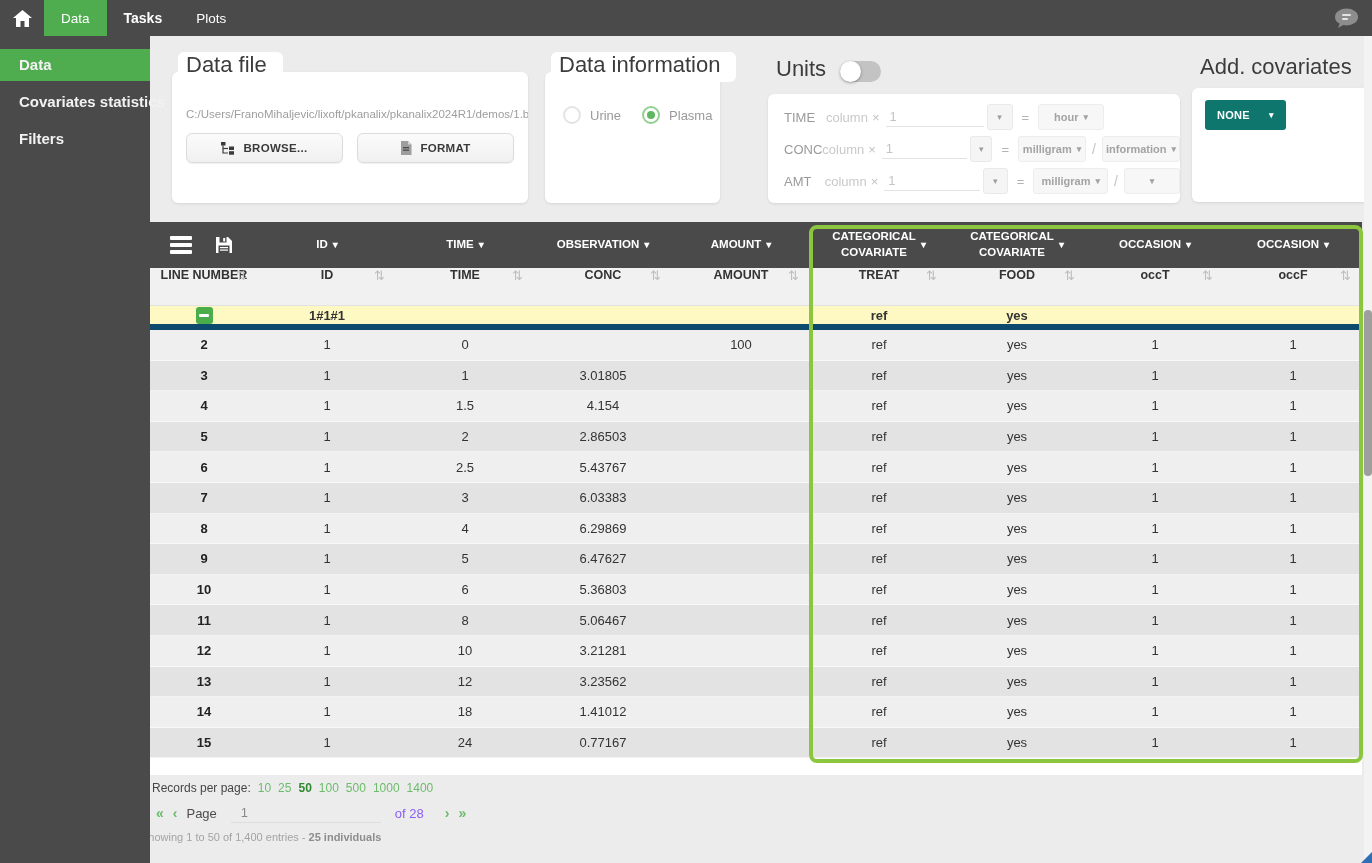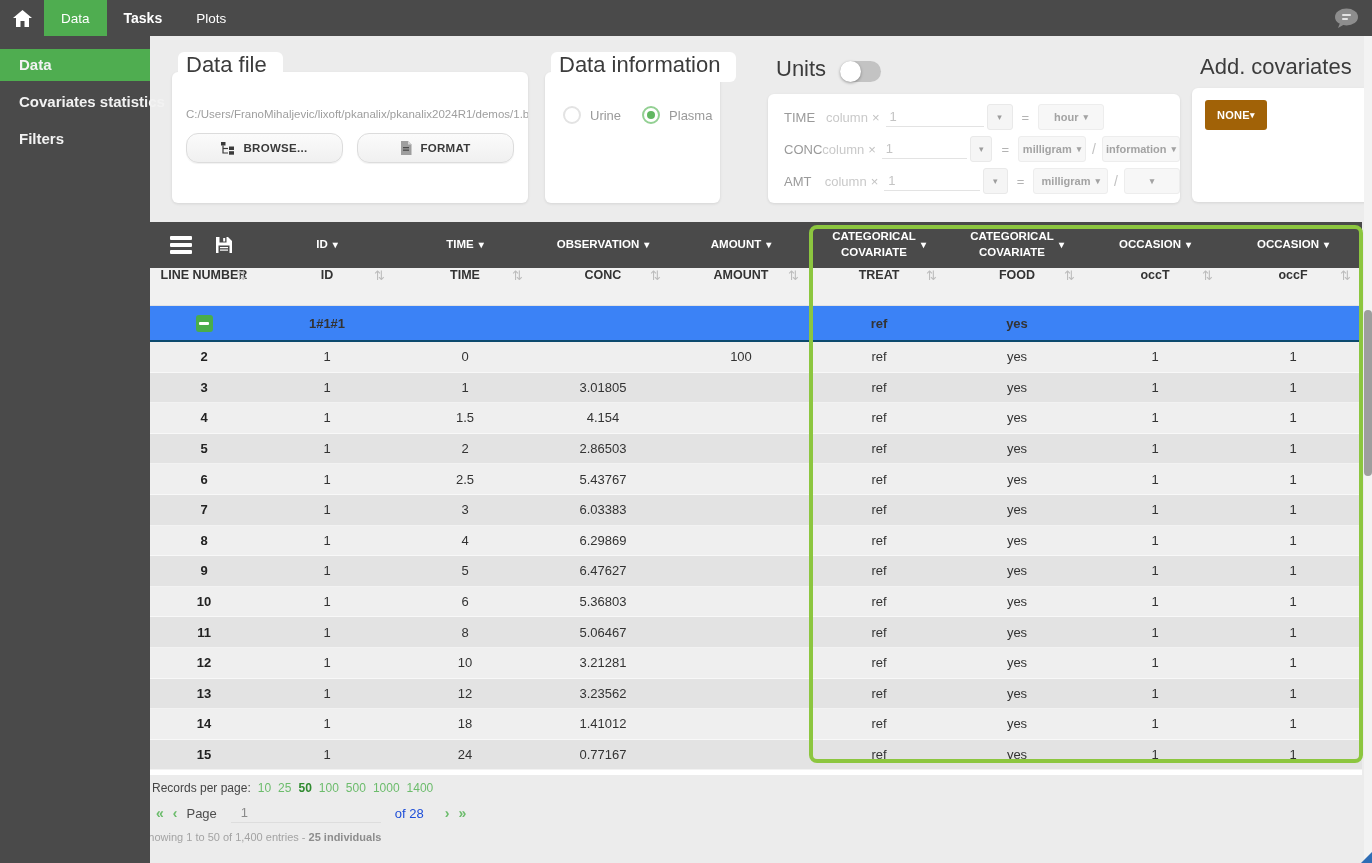--- a/index.html
+++ b/index.html
@@ -23,21 +23,21 @@
   .side-item{height:32px;line-height:32px;padding-left:19px;margin-top:5px;color:#f2f2f2;font-size:15px;font-weight:600;cursor:pointer;white-space:nowrap}
   .side-item.active{background:#4fad50}
   
   .card{position:absolute;background:#fff;border-radius:6px;box-shadow:0 1px 3px rgba(0,0,0,.10)}
   .card-title{position:absolute;font-size:22px;color:#3c3c3c;z-index:6;white-space:nowrap}
   .title-patch{background:#fff;padding:0 16px 4px 8px;border-radius:6px}
   #card-datafile{left:172px;top:72px;width:356px;height:131px}
   #title-datafile{left:178px;top:52px}
   .file-path{padding:36px 14px 0 14px;font-size:11.5px;color:#9e9e9e;white-space:nowrap;overflow:hidden}
   .btn-row{display:flex;gap:14px;padding:13px 14px 0}
-  .gbtn{flex:1;height:30px;background:linear-gradient(#fbfbfb,#f0f0f0);border:1px solid #dcdcdc;border-radius:12px;display:flex;align-items:center;justify-content:center;gap:8px;font-weight:700;font-size:11.5px;color:#3a3a3a;letter-spacing:.3px;box-shadow:0 1px 1px rgba(0,0,0,.06);cursor:pointer}
+  .gbtn{flex:1;height:30px;background:linear-gradient(#fbfbfb,#f0f0f0);border:1px solid #dcdcdc;border-radius:6px;display:flex;align-items:center;justify-content:center;gap:8px;font-weight:700;font-size:11.5px;color:#3a3a3a;letter-spacing:.3px;box-shadow:0 1px 1px rgba(0,0,0,.06);cursor:pointer}
   #card-datainfo{left:545px;top:72px;width:175px;height:131px}
   #title-datainfo{left:551px;top:52px}
   .radio-row{display:flex;align-items:center;gap:9px;padding:34px 0 0 18px}
   .radio{width:18px;height:18px;border-radius:50%;border:2px solid #e3e3e3;background:#fff;position:relative;cursor:pointer;flex:none}
   .radio.sel{border-color:#93d093}
   .radio.sel::after{content:'';position:absolute;left:3px;top:3px;width:8px;height:8px;border-radius:50%;background:#61b761}
   .radio-label{font-size:13px;color:#9a9a9a;margin-right:12px}
   #title-units{left:776px;top:56px}
   .toggle{position:absolute;left:840px;top:61px;width:41px;height:21px;background:#c3c3c3;border-radius:11px;cursor:pointer;z-index:6}
   .knob{position:absolute;left:0;top:0;width:21px;height:21px;background:#fff;border-radius:50%;box-shadow:0 1px 3px rgba(0,0,0,.35)}
@@ -48,54 +48,54 @@
   .u-x{color:#c2c2c2;margin-right:6px}
   .u-input{width:98px;border-bottom:1px solid #e3e3e3;color:#c4c4c4;padding:2px 4px}
   .u-dd{width:26px;height:26px;background:#f5f5f5;border:1px solid #e9e9e9;border-radius:3px;display:flex;align-items:center;justify-content:center;color:#9d9d9d;margin-left:3px;cursor:pointer}
   .u-eq{color:#b3b3b3;margin:0 9px}
   .u-unit{min-width:66px;height:26px;background:#f7f7f7;border:1px solid #ededed;border-radius:3px;display:flex;align-items:center;justify-content:center;gap:5px;color:#a3a3a3;font-weight:700;font-size:11px;padding:0 8px;cursor:pointer}
   .u-unit.empty{min-width:56px}
   .u-slash{color:#c2c2c2;margin:0 6px;font-size:14px}
   .dd-caret{font-size:9px;line-height:1}
   #title-addcov{left:1200px;top:54px}
   #card-addcov{left:1192px;top:88px;width:180px;height:114px}
-  .none-btn{position:absolute;left:13px;top:12px;background:#a16207;color:#fff;font-weight:700;font-size:11px;letter-spacing:.3px;padding:9px 12px;border-radius:3px;display:flex;gap:0;align-items:center;cursor:pointer}
+  .none-btn{position:absolute;left:13px;top:12px;background:#0f766e;color:#fff;font-weight:700;font-size:11px;letter-spacing:.3px;padding:9px 12px;border-radius:3px;display:flex;gap:19px;align-items:center;cursor:pointer}
   
   #table{position:absolute;left:150px;top:222px;width:1212px;height:553px;background:#fff;z-index:5}
   .grow{display:grid;grid-template-columns:108px repeat(8,1fr)}
   .ghead{height:46px;background:#4a4a4a;color:#fff}
   .gcell{display:flex;align-items:center;justify-content:center;text-align:center;font-weight:700;font-size:11.5px;line-height:1.35;padding:0 22px;cursor:pointer}
   .gcell .caret{margin-left:5px;font-size:10px}
   .icons-cell{display:flex;align-items:center;justify-content:flex-start;padding-left:20px;gap:24px}
   .ham{display:flex;flex-direction:column;gap:3.5px;cursor:pointer}
   .ham span{display:block;width:22px;height:3.5px;background:#fff;border-radius:1px}
   .save-btn{cursor:pointer;display:flex}
   .subhead{height:38px;background:#f1f1f1;border-bottom:1px solid #e2e2e2}
   .scell{position:relative;display:flex;align-items:flex-start;justify-content:center;font-weight:700;font-size:12.5px;color:#333;cursor:pointer}
   .scell .sort{position:absolute;right:11px;color:#bdbdbd;font-size:13px;font-weight:400}
-  .irow{height:36px;background:#3b82f6;border-bottom:2px solid #0c4a6e;cursor:pointer}
+  .irow{height:24px;background:#fef9c3;border-bottom:6px solid #0c4a6e;cursor:pointer}
   .irow .tcell{display:flex;align-items:center;justify-content:center}
   .minus-btn{width:17px;height:17px;background:#4aad4a;border-radius:3px;position:relative;cursor:pointer}
   .minus-btn::after{content:'';position:absolute;left:3.5px;top:7px;width:10px;height:3px;background:#fff;border-radius:1px}
   .green-text{color:#3f9f44;font-weight:700;font-size:13px}
   .trow{height:30.6px;border-bottom:1px solid rgba(255,255,255,.55);cursor:pointer}
   .stripe-a{background:#efefef}
   .stripe-b{background:#e3e3e3}
   .tcell{display:flex;align-items:center;justify-content:center;font-size:13px;color:#333;overflow:hidden}
   .tcell.line-col{font-weight:700;color:#222}
   .highlight-box{position:absolute;left:659px;top:3px;width:554px;height:538px;border:4px solid #8cc63f;border-radius:8px;pointer-events:none;z-index:8}
   
   #records{position:absolute;left:152px;top:781px;font-size:12px;color:#454545}
   .rec-opt{color:#6cbc6c;margin-left:7px;cursor:pointer}
   .rec-opt.current{color:#2f8a2f;font-weight:700}
   #pagination{position:absolute;left:156px;top:803px;display:flex;align-items:center;font-size:13px;color:#555}
   .pg-btn{color:#6cbc6c;font-weight:700;margin-right:9px;font-size:14px;cursor:pointer}
   .pg-label{margin-right:14px;color:#4d4d4d}
   .page-input{width:150px;border:none;border-bottom:1px solid #ddd;background:transparent;font-size:13px;color:#8a8a8a;padding:2px 10px;outline:none;font-family:inherit}
-  .of-label{margin:0 12px 0 14px;color:#1d4ed8}
+  .of-label{margin:0 12px 0 14px;color:#8b5cf6}
   .pg-btn.after{margin-right:0;margin-left:9px}
   #showing{position:absolute;left:141px;top:831px;font-size:11px;color:#a3a3a3}
   #showing b{color:#8d8d8d}
   
   #scrollbar{position:absolute;right:0;top:36px;width:8px;height:827px;background:#f3f3f3;z-index:25}
   #scroll-thumb{position:absolute;left:0;top:274px;width:8px;height:166px;background:#9e9e9e;border-radius:4px;cursor:pointer}
   .resize-grip{position:absolute;right:0;bottom:0;width:0;height:0;border-left:11px solid transparent;border-bottom:11px solid #2f6db5;z-index:30;cursor:nwse-resize}
 </style>
 </head>
 <body>

